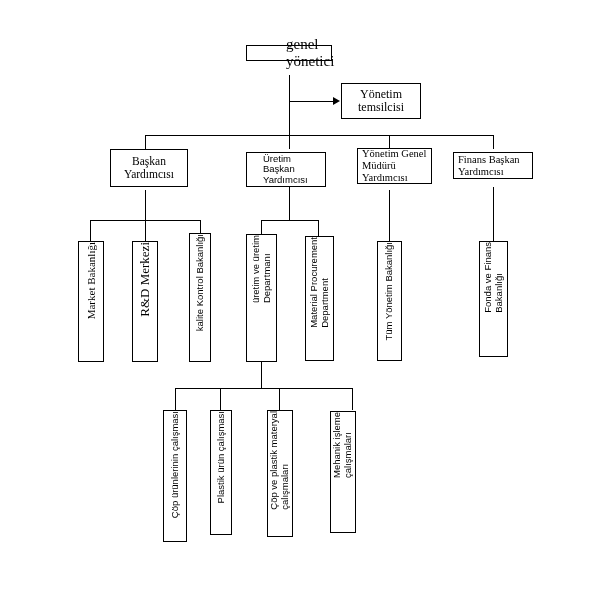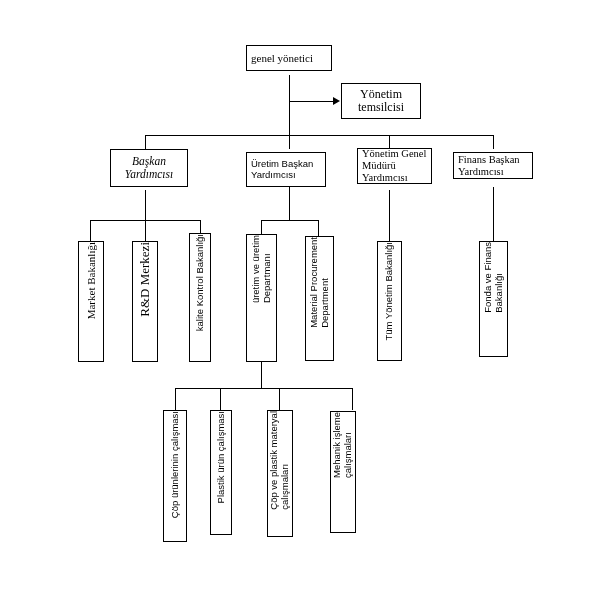--- a/index.html
+++ b/index.html
@@ -104,35 +104,35 @@
 
   <div class="ln v" style="left:493px; top:187px; height:54px;"></div>
 
   <div class="ln v" style="left:261px; top:362px; height:26px;"></div>
   <div class="ln h" style="left:175px; top:388px; width:177px;"></div>
   <div class="ln v" style="left:175px; top:388px; height:22px;"></div>
   <div class="ln v" style="left:220px; top:388px; height:22px;"></div>
   <div class="ln v" style="left:279px; top:388px; height:22px;"></div>
   <div class="ln v" style="left:352px; top:388px; height:22px;"></div>
 
-  <div class="node serif align-left" style="left:246px; top:45px; width:86px; height:26px; font-size:11px;">
+  <div class="node serif align-left" style="left:246px; top:45px; width:86px; height:16px; font-size:15px;padding-left:35px;">
     <span class="lbl">genel yönetici</span>
   </div>
 
   <div class="node serif" style="left:341px; top:83px; width:80px; height:36px; font-size:12px;">
     <span class="lbl">Yönetim
 temsilcisi</span>
   </div>
 
-  <div class="node serif" style="left:110px; top:149px; width:78px; height:38px; font-size:11.5px;font-style:italic;">
+  <div class="node serif" style="left:110px; top:149px; width:78px; height:38px; font-size:11.5px;">
     <span class="lbl">Başkan
 Yardımcısı</span>
   </div>
 
-  <div class="node sans align-left" style="left:246px; top:152px; width:80px; height:35px; font-size:9.5px;">
+  <div class="node sans align-left" style="left:246px; top:152px; width:80px; height:35px; font-size:9.5px;padding-left:12px;">
     <span class="lbl">Üretim Başkan
 Yardımcısı</span>
   </div>
 
   <div class="node serif align-left" style="left:357px; top:148px; width:75px; height:36px; font-size:10.5px;">
     <span class="lbl">Yönetim Genel
 Müdürü
 Yardımcısı</span>
   </div>
 

